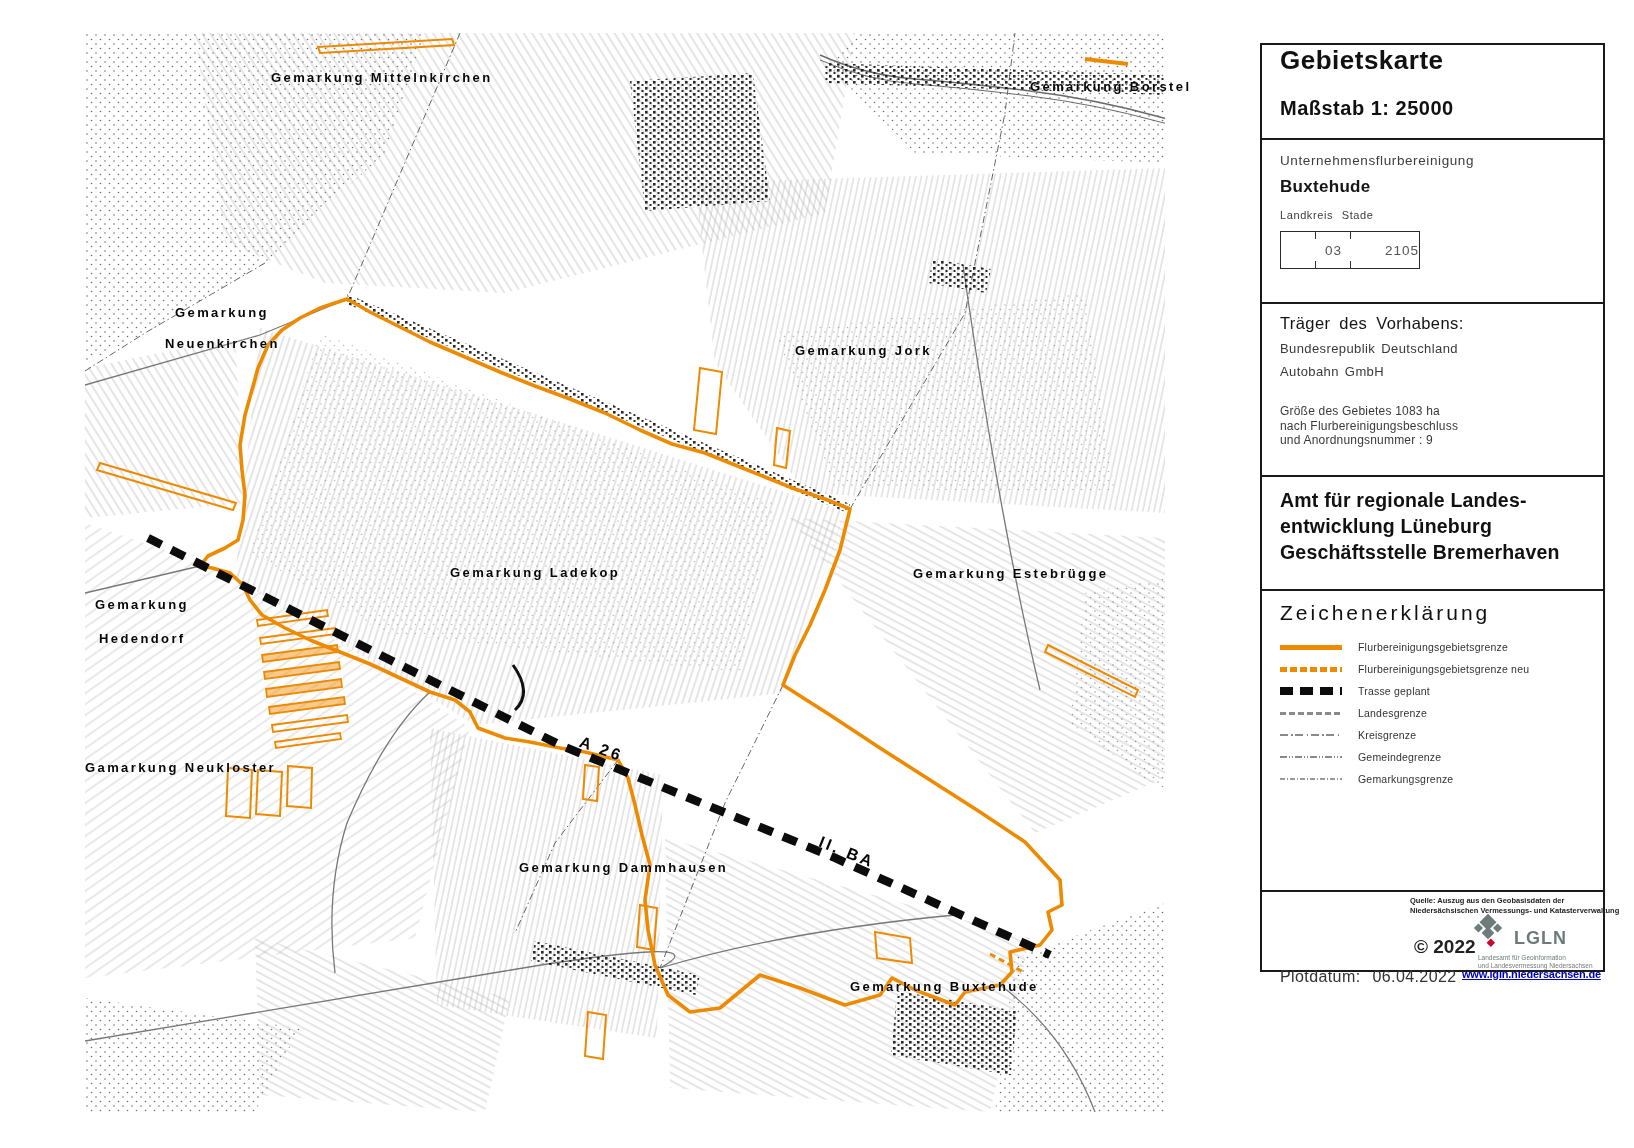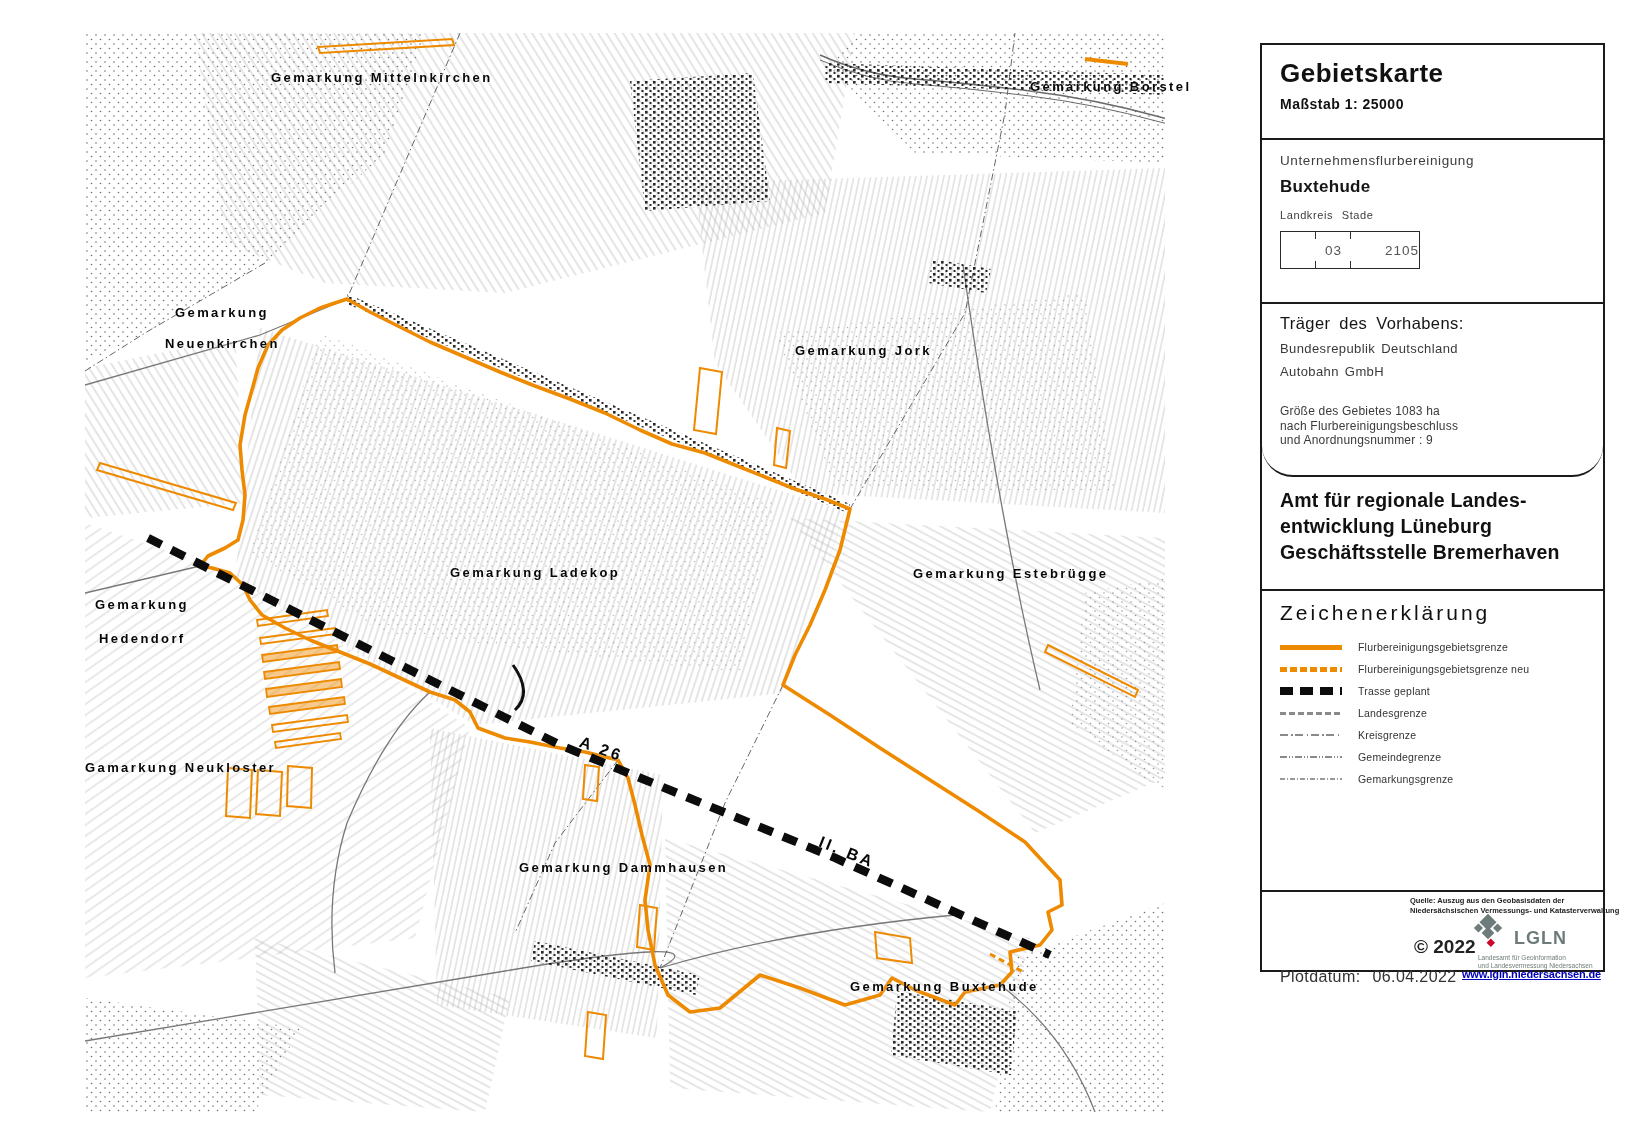--- a/index.html
+++ b/index.html
@@ -17,35 +17,35 @@
   .maplabel.rot{font-size:16px;letter-spacing:3px;transform-origin:left top;}
   
   .panel{
     position:absolute;left:1260px;top:43px;width:345px;height:929px;
     border:2px solid #1a1a1a;background:#fff;display:flex;flex-direction:column;
     box-sizing:border-box;
   }
   .sec{border-bottom:2px solid #1a1a1a;box-sizing:border-box;padding:0 16px 0 18px;position:relative;}
   .sec:last-child{border-bottom:none;flex:1;}
   .s1{height:95px;}
-  .s1 .title{font-size:26px;font-weight:bold;letter-spacing:.5px;margin-top:13px;}
-  .s1 .scale{font-size:14px;font-weight:bold;margin-top:7px;letter-spacing:.5px;}
+  .s1 .title{font-size:26px;font-weight:bold;letter-spacing:.5px;}
+  .s1 .scale{font-size:20px;font-weight:bold;margin-top:21px;letter-spacing:.5px;}
   .s2{height:164px;}
   .s2 .l1{font-size:13.5px;color:#3d3d3d;letter-spacing:.6px;margin-top:13px;}
   .s2 .nm{font-size:17px;font-weight:bold;color:#161616;margin-top:9px;letter-spacing:.3px;}
   .s2 .dk{font-size:11px;color:#3d3d3d;margin-top:12px;word-spacing:5px;letter-spacing:.6px;}
   .numbox{width:138px;height:36px;border:1.5px solid #2a2a2a;margin-top:10px;position:relative;
           display:flex;align-items:center;font-size:13.5px;color:#555;letter-spacing:1px;}
   .numbox .c1{width:35px;}
   .numbox .c2{width:35px;text-align:center;}
   .numbox .c3{flex:1;text-align:right;}
   .tick{position:absolute;width:0;height:7px;border-left:1.5px solid #333;}
   .tick.t{top:0;} .tick.b{bottom:0;}
   .tick.p1{left:34px;} .tick.p2{left:69px;}
-  .s3{height:173px;border-radius:31px;}
+  .s3{height:173px;}
   .s3 .hd{font-size:16.5px;color:#141414;margin-top:10px;word-spacing:4px;letter-spacing:.4px;}
   .s3 .ln{font-size:13px;color:#3a3a3a;margin-top:8px;letter-spacing:.4px;word-spacing:2px;}
   .s3 .area{margin-top:25px;font-size:12px;color:#3a3a3a;line-height:14.5px;letter-spacing:.2px;}
   .s4{height:114px;}
   .s4 .amt{font-size:19.5px;font-weight:bold;line-height:26px;padding-top:10px;letter-spacing:.2px;}
   .s5{height:301px;}
   .s5 .hd{font-size:21px;letter-spacing:3px;margin-top:10px;color:#101010;}
   .lgrow{display:flex;align-items:center;margin-top:10px;}
   .lgrow .lbl{font-size:10.5px;color:#333;letter-spacing:.2px;}
   .ls{width:62px;margin-right:16px;flex:none;}

